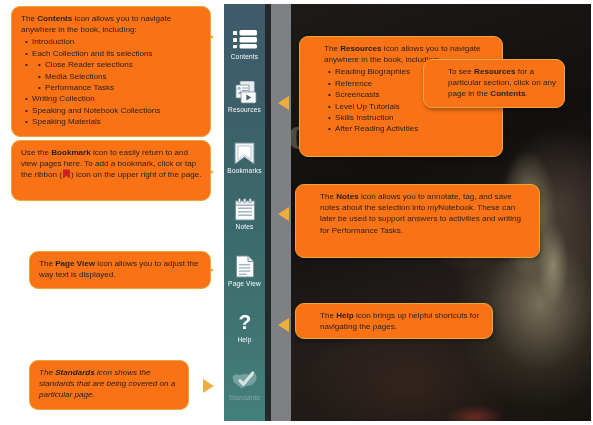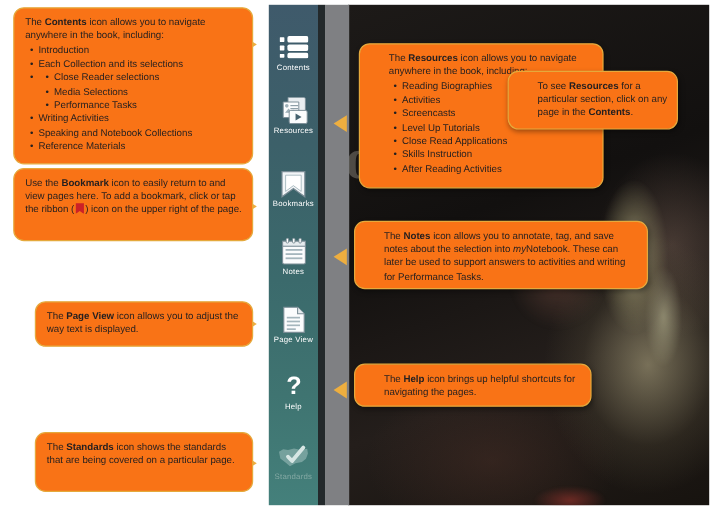--- a/index.html
+++ b/index.html
@@ -287,56 +287,55 @@
     <ul>
       <li>Introduction</li>
       <li>Each Collection and its selections</li>
       <li style="list-style:none;">
         <ul>
           <li>Close Reader selections</li>
           <li>Media Selections</li>
           <li>Performance Tasks</li>
         </ul>
       </li>
-      <li>Writing Activities</li>
+      <li>Writing Collection</li>
       <li>Speaking and Notebook Collections</li>
-      <li>Reference Materials</li>
+      <li>Speaking Materials</li>
     </ul>
   </div>
 
   <div class="callout" style="left:11px; top:140px; width:200px; height:61px;">
     <p><span>Use the </span><span class="bold">Bookmark</span><span> icon to easily return to and view  pages here. To add a bookmark, click or tap the ribbon (</span><span class="ribbon-glyph"></span><span>) icon on the upper right of the page.</span></p>
   </div>
 
   <div class="callout" style="left:29px; top:251px; width:182px; height:38px;">
     <p><span>The </span><span class="bold">Page View</span><span> icon allows you to adjust the way text is displayed.</span></p>
   </div>
 
-  <div class="callout" style="left:29px; top:360px; width:182px; height:50px;">
+  <div class="callout" style="left:29px; top:360px; width:160px; height:50px;font-style:italic;">
     <p><span>The </span><span class="bold">Standards</span><span> icon shows the standards that are being covered on a particular page.</span></p>
   </div>
 
   <div class="callout shadow" style="left:299px; top:36px; width:204px; height:121px;">
     <p><span>The </span><span class="bold">Resources</span><span> icon allows you to navigate anywhere in the book, including:</span></p>
     <ul>
       <li>Reading Biographies</li>
-      <li>Activities</li>
+      <li>Reference</li>
       <li>Screencasts</li>
       <li>Level Up Tutorials</li>
-      <li>Close Read Applications</li>
       <li>Skills Instruction</li>
       <li>After Reading Activities</li>
     </ul>
   </div>
 
   <div class="callout shadow" style="left:423px; top:59px; width:142px; height:49px;">
     <p><span>To see </span><span class="bold">Resources</span><span> for a particular section, click on any page in the </span><span class="bold">Contents</span><span>.</span></p>
   </div>
 
-  <div class="callout shadow" style="left:295px; top:184px; width:245px; height:57px;">
+  <div class="callout shadow" style="left:295px; top:184px; width:245px; height:74px;">
     <p><span>The </span><span class="bold">Notes</span><span> icon allows you to annotate, tag, and save notes about the selection into </span><span class="ital">my</span><span>Notebook</span><span>. These can later be used to support answers to activities and writing for Performance Tasks.</span></p>
   </div>
 
   <div class="callout shadow" style="left:295px; top:303px; width:198px; height:36px;">
     <p><span>The </span><span class="bold">Help</span><span> icon brings up helpful shortcuts for navigating the pages.</span></p>
   </div>
 
 </div>
 
 </body></html>

